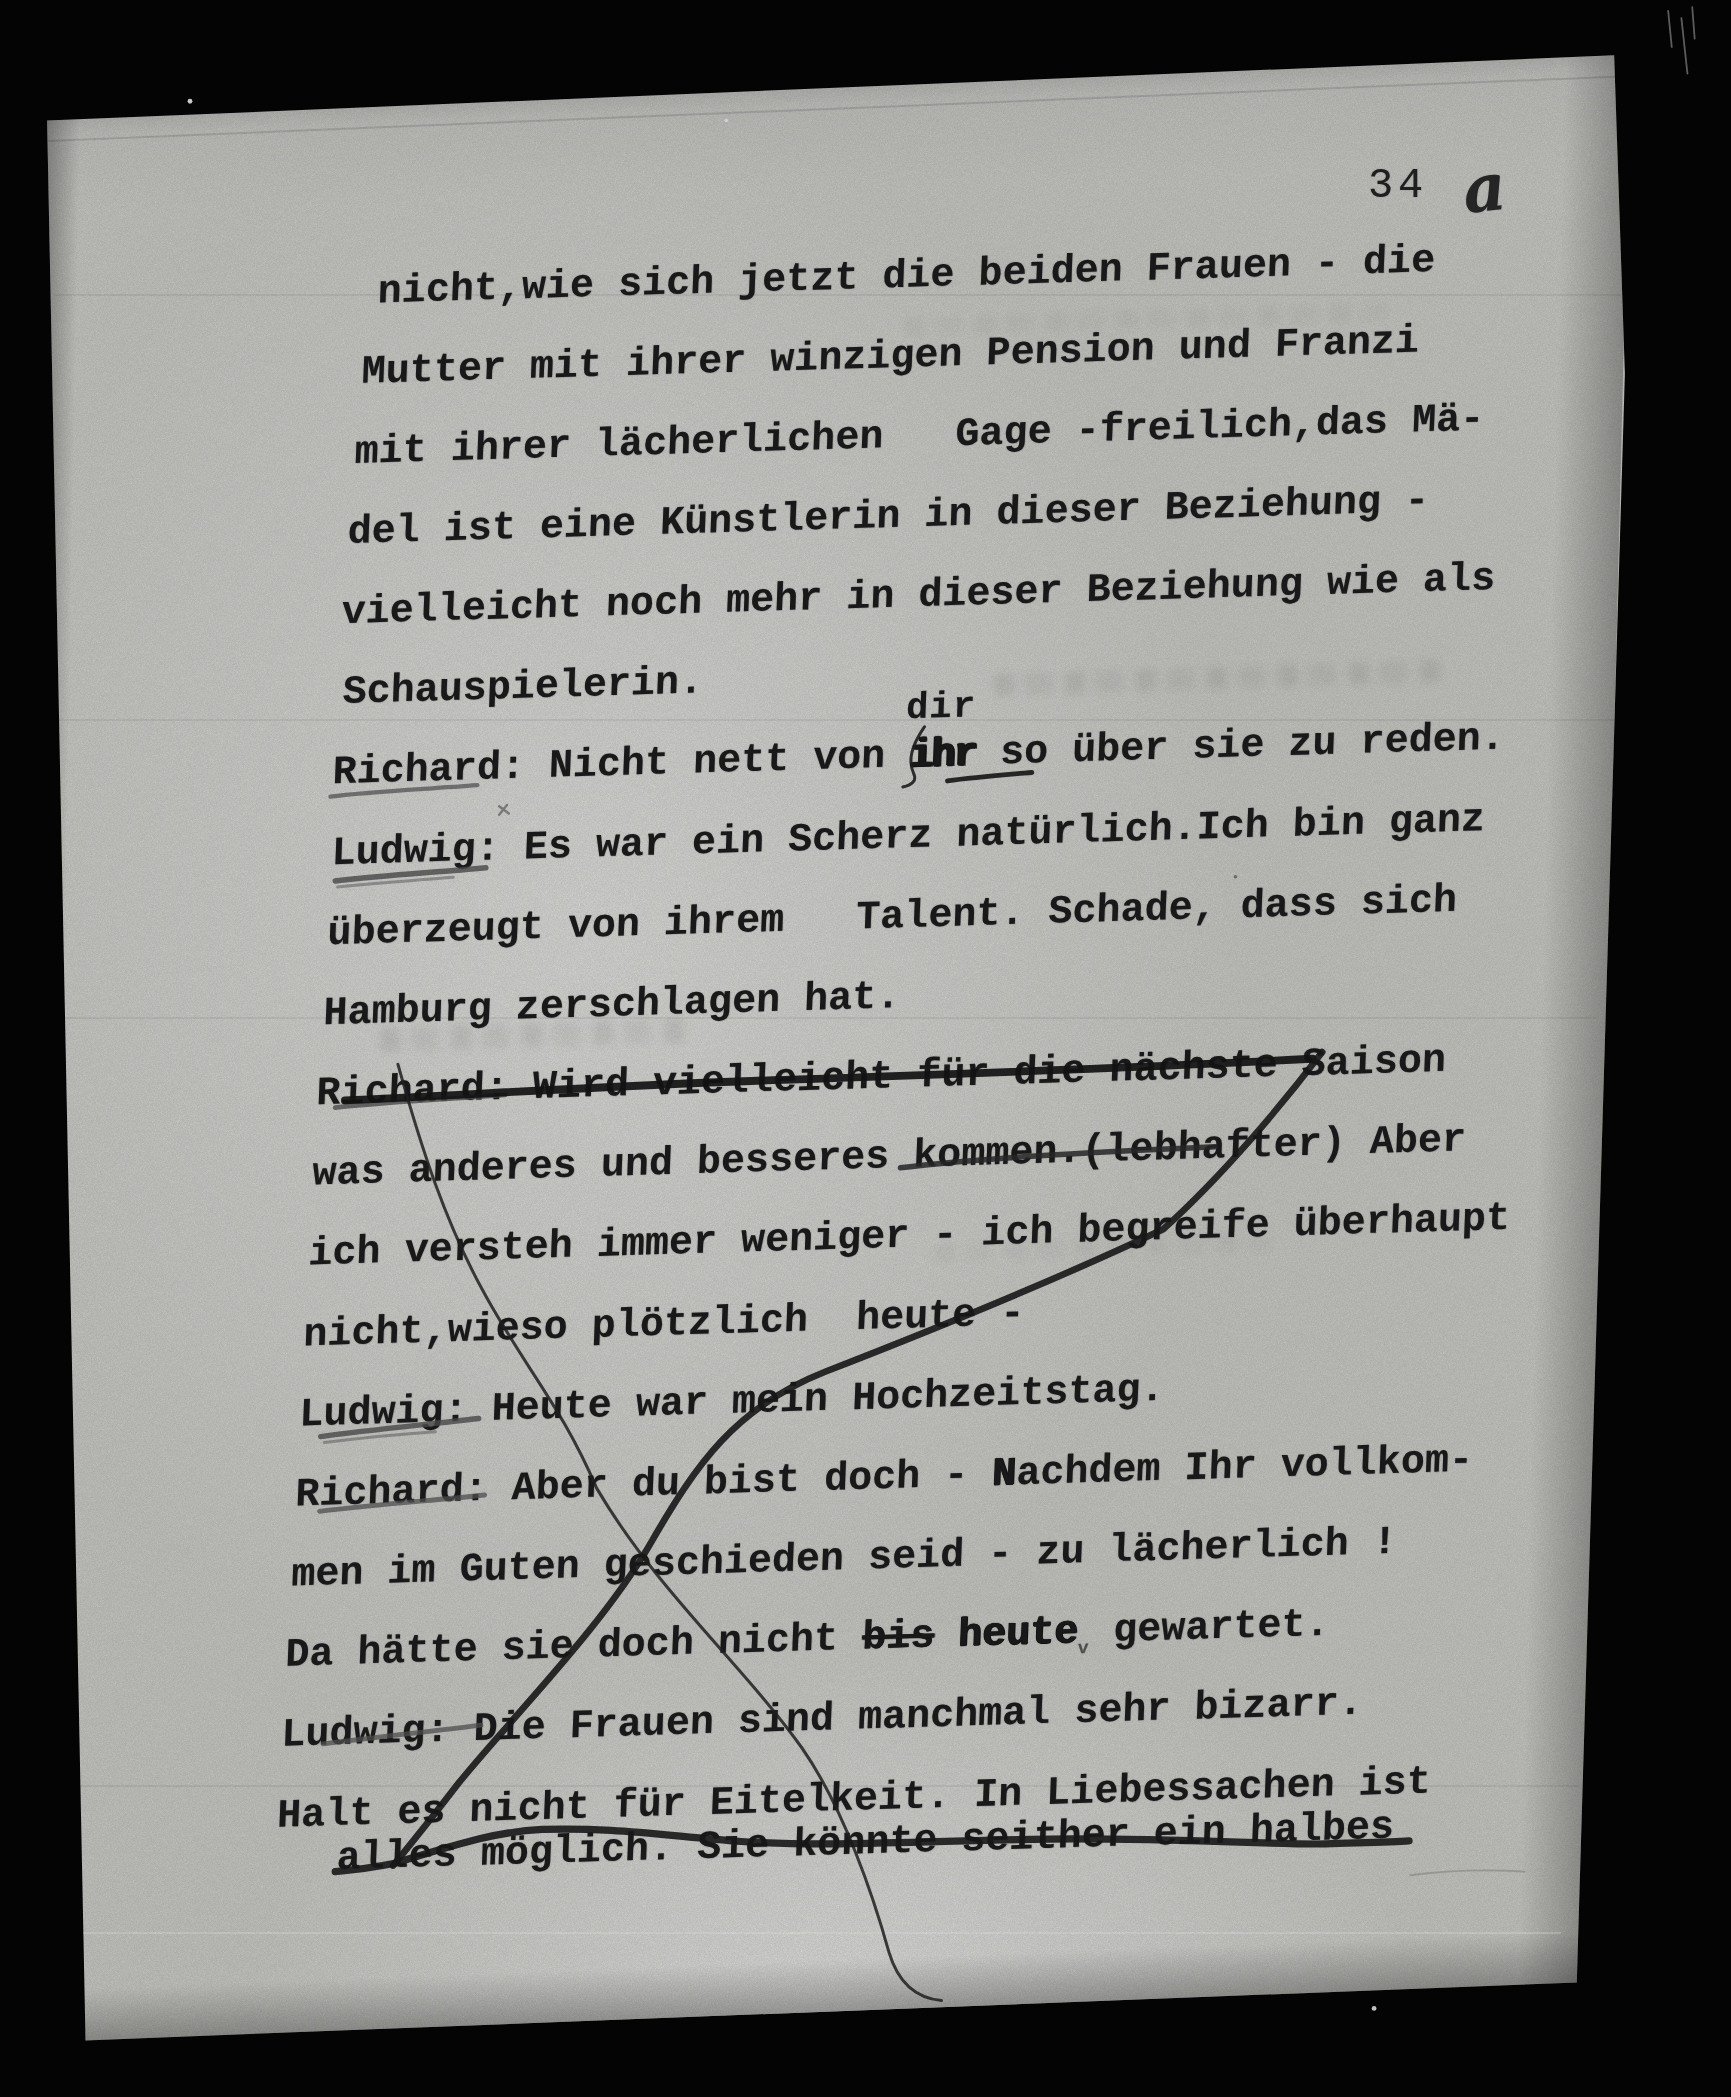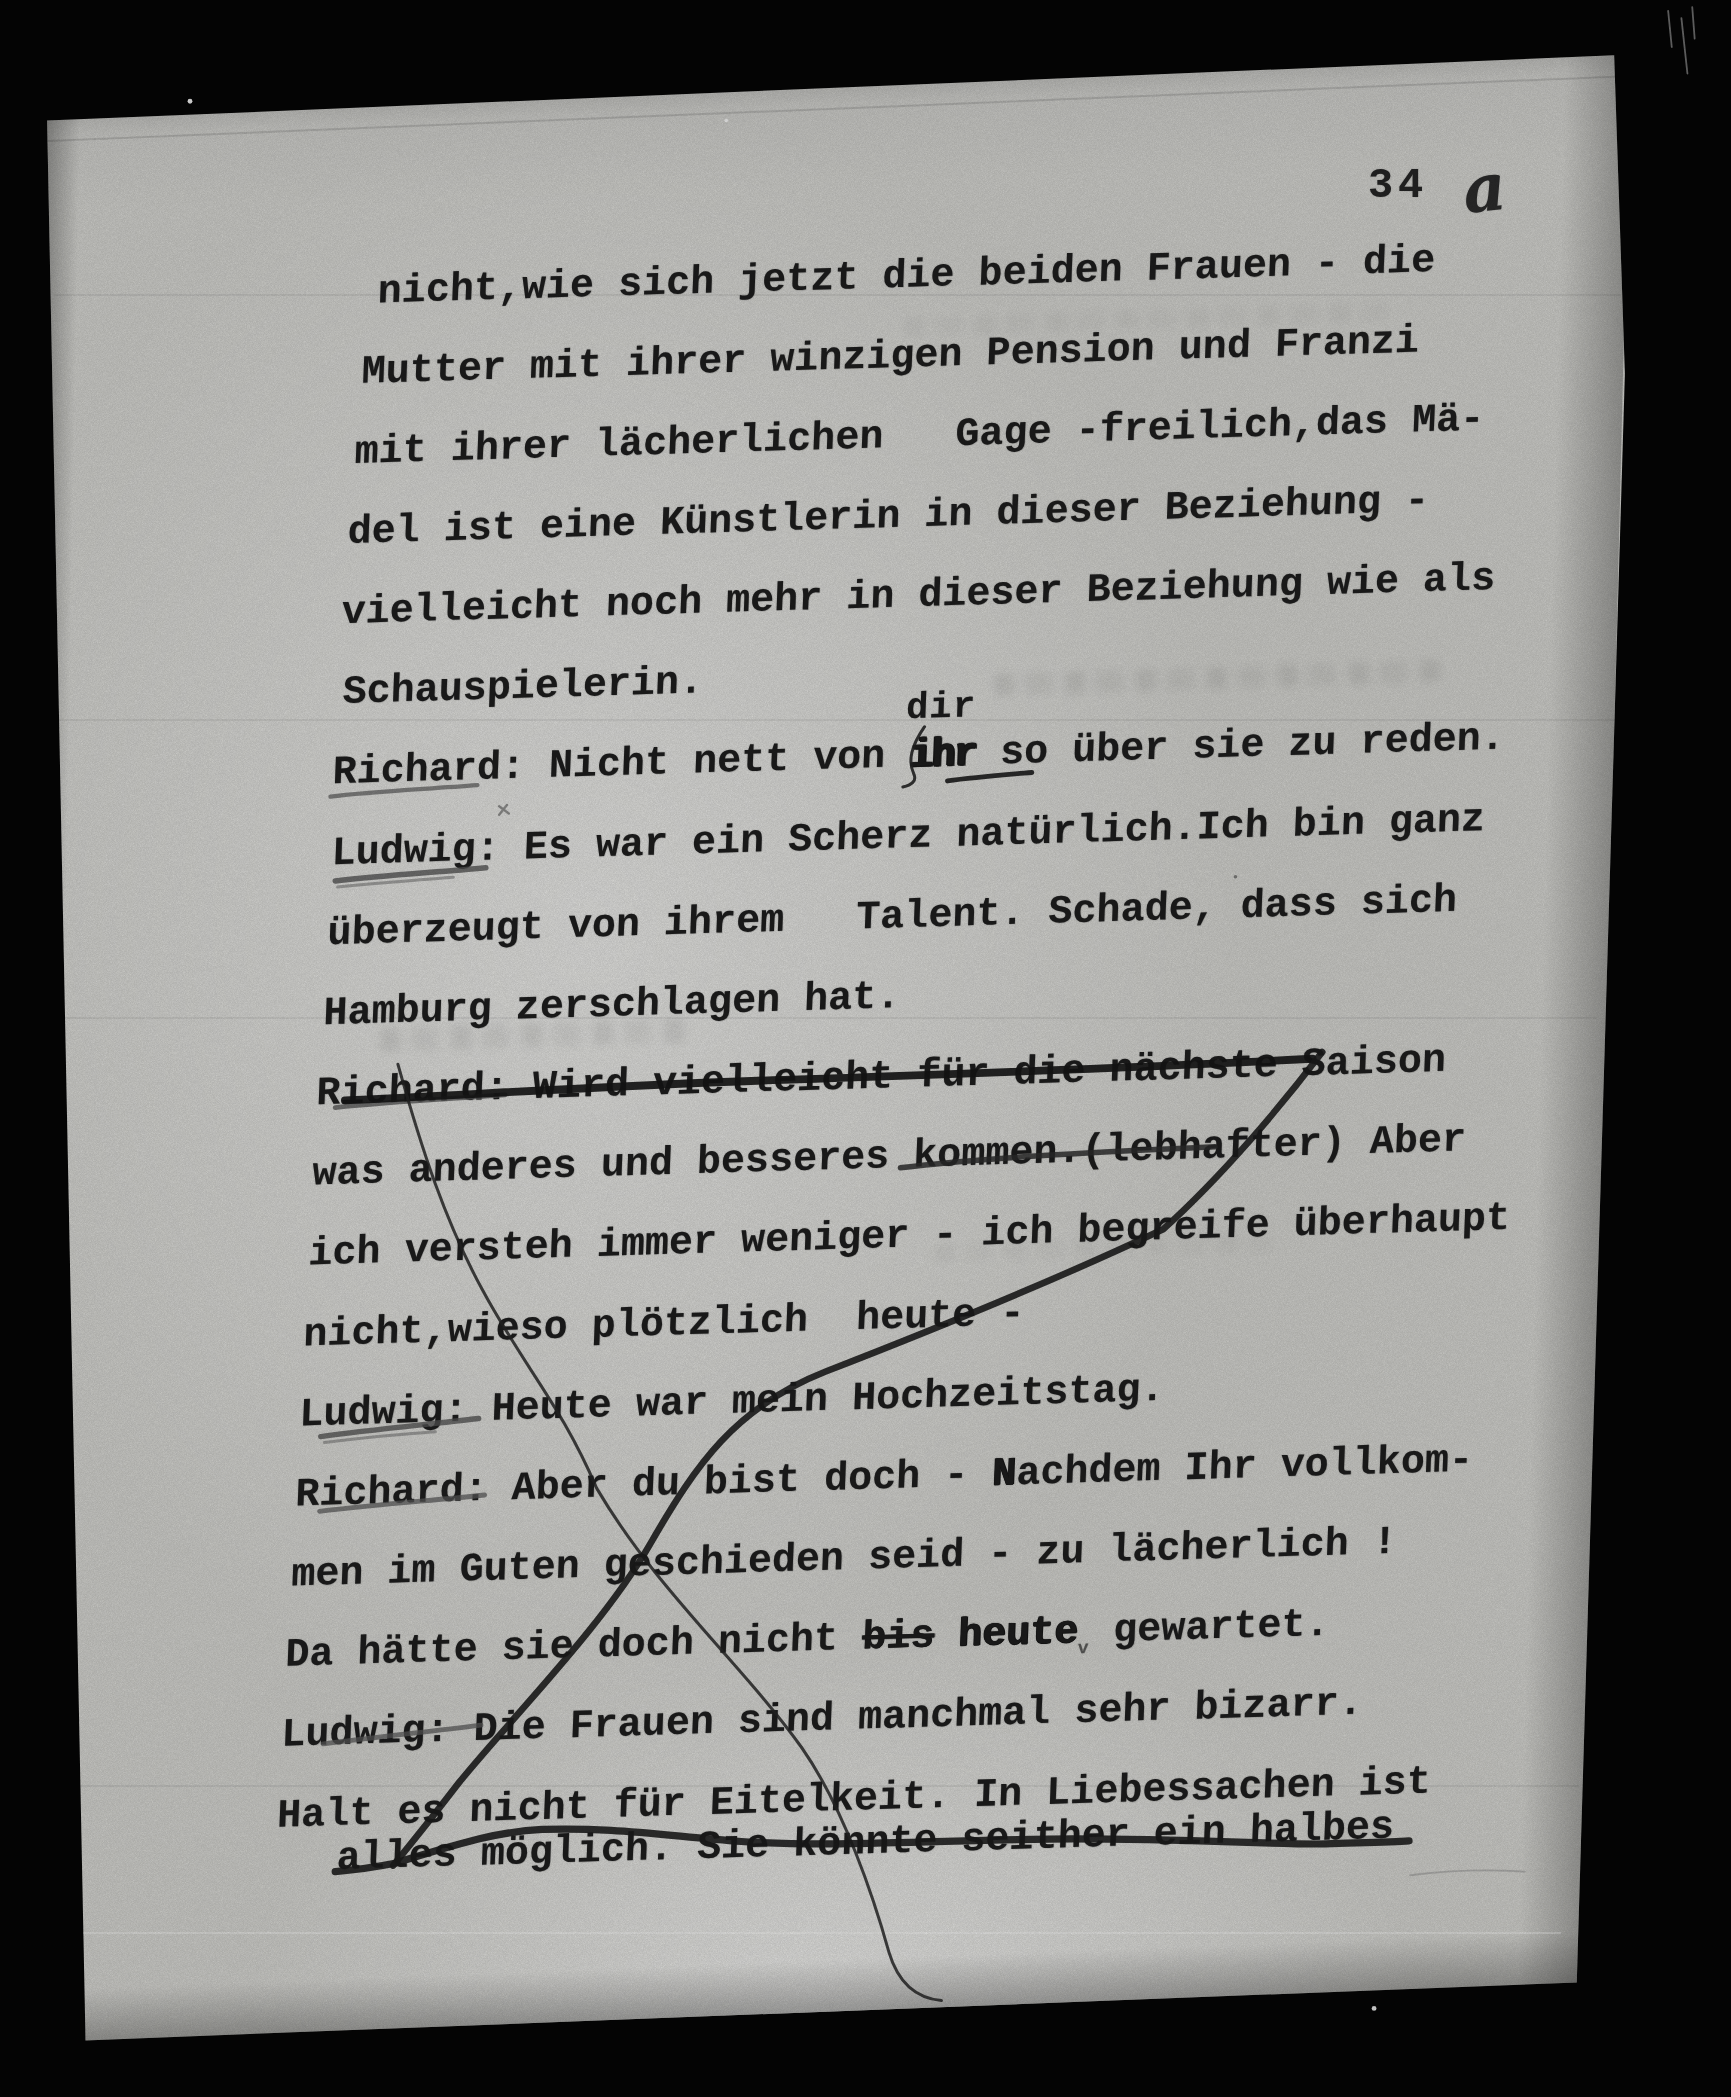--- a/index.html
+++ b/index.html
@@ -39,21 +39,21 @@
     text-shadow:0 0 1.2px rgba(25,25,25,.38), 0.6px 0.6px 0 rgba(0,0,0,.10);}
   .seg-blot{letter-spacing:-1.8px;
     text-shadow:1.2px 0 0 #171717,-1.2px 0 0 #171717,0 1.2px 0 #171717,1.8px 1.2px 0 rgba(0,0,0,.75),0 0 1.8px rgba(0,0,0,.6);}
   .seg-struck{text-decoration:line-through;text-decoration-thickness:4.2px;
     text-shadow:0.6px 0 0 #171717,0 0 1.2px rgba(0,0,0,.5);}
   .seg-heavy{text-shadow:0.9px 0 0 #141414,-0.6px 0 0 #141414,0 0.6px 0 #141414,0 0 1.8px rgba(0,0,0,.45);}
   .seg-tiny{font-size:18px;vertical-align:-11px;opacity:.65;}
   .insertion{position:absolute;left:933px;top:722px;font-size:37px;font-weight:700;
     letter-spacing:1.2px;text-shadow:0 0 1.2px rgba(25,25,25,.4);}
 
-  .page-number{position:absolute;left:1368px;top:162px;font-size:42px;font-weight:700;
+  .page-number{position:absolute;left:1368px;top:162px;font-size:42px;font-weight:400;
     color:#242424;letter-spacing:4.8px;text-shadow:0 0 1.2px rgba(0,0,0,.35);}
   .hand-a{position:absolute;left:1463px;top:149px;font-family:"DejaVu Serif",serif;
     font-style:italic;font-size:66px;font-weight:700;color:#2b2b2b;
     transform:rotate(-6deg);text-shadow:0 0 1.2px rgba(0,0,0,.3);}
 
   
   .ghost{position:absolute;filter:blur(4.2px);opacity:.15;transform:rotate(-1.8deg);
     background:repeating-linear-gradient(90deg, rgba(35,35,35,.55) 0 20.5px, rgba(35,35,35,0) 20.5px 31px,
       rgba(35,35,35,.38) 31px 58px, rgba(35,35,35,0) 58px 71px);}
   .streak{position:absolute;height:1.8px;background:rgba(0,0,0,.06);}

